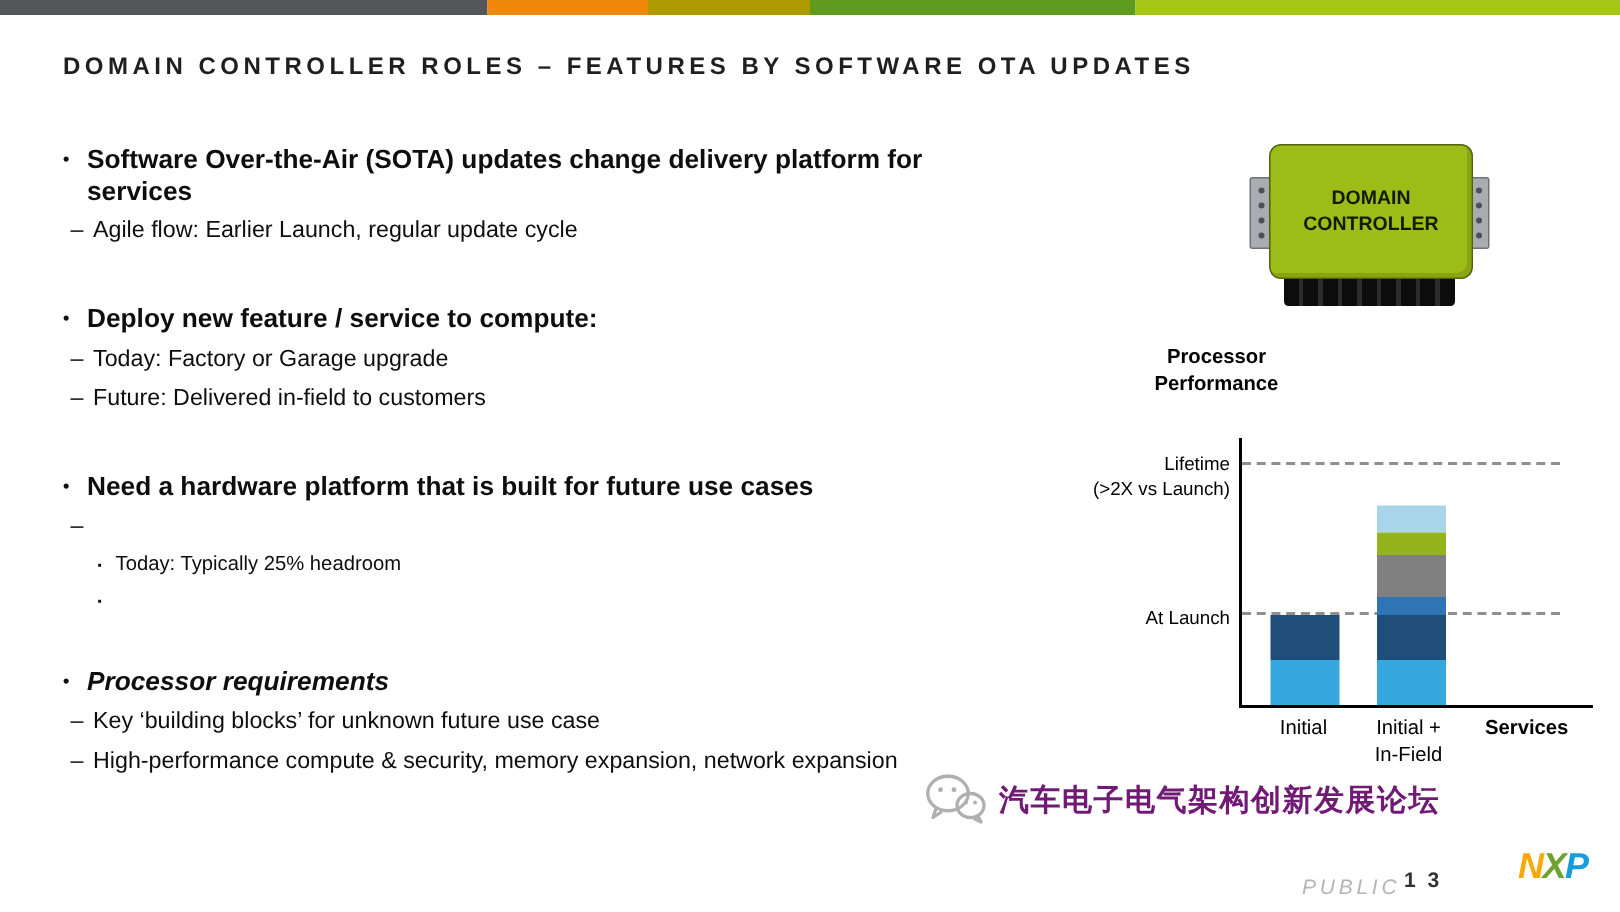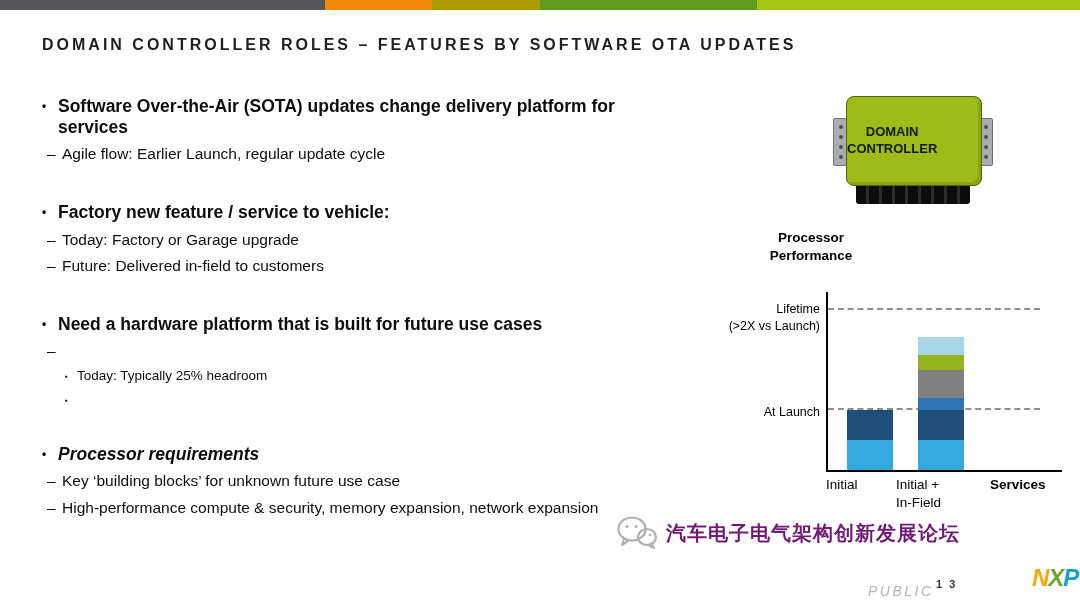--- a/index.html
+++ b/index.html
@@ -34,21 +34,21 @@
   .w-sub-narrow{max-width:575px;}
 
   
   .device{position:absolute;left:830px;top:96px;width:166px;height:112px;}
   .dev-base{
     position:absolute;left:26px;top:76px;width:114px;height:32px;border-radius:3px;
     background:repeating-linear-gradient(90deg,#0c0c0c 0 10px,#2c2c2c 10px 13px);
   }
   .dev-body{
     position:absolute;left:16px;top:0;width:134px;height:88px;border-radius:8px;
-    border:1px solid #53610c;display:flex;align-items:center;justify-content:flex-start;
+    border:1px solid #53610c;display:flex;align-items:center;justify-content:center;
     box-shadow:inset -3px -3px 0 rgba(0,0,0,0.12);
   }
   .dev-label{font-size:13px;font-weight:bold;color:#141a00;text-align:center;line-height:1.3;}
   .tab{
     position:absolute;top:22px;width:13px;height:46px;background:#a9adb2;border:1px solid #6f7377;
     border-radius:2px;display:flex;flex-direction:column;justify-content:space-evenly;align-items:center;
   }
   .tab-left{left:3px;}
   .tab-right{right:3px;}
   .tab i{display:block;width:4px;height:4px;border-radius:50%;background:#4d5154;}
@@ -59,31 +59,31 @@
   .chart-plot{
     position:absolute;left:826px;top:292px;width:234px;height:178px;
     border-left:2px solid #000;border-bottom:2px solid #000;
   }
   .refline{position:absolute;left:0;width:212px;height:0;border-top:2px dashed #8f8f8f;}
   .chart-bar{position:absolute;bottom:0;width:46px;display:flex;flex-direction:column-reverse;}
   .chart-bar .seg{width:100%;}
   .ref-label{position:absolute;left:640px;width:180px;text-align:right;font-size:12.5px;line-height:1.35;color:#000;}
   .ref-lifetime{top:301px;}
   .ref-launch{top:404px;}
-  .cat{position:absolute;top:476px;width:86px;text-align:left;font-size:13.5px;line-height:1.35;color:#000;}
+  .cat{position:absolute;top:476px;width:86px;text-align:center;font-size:13.5px;line-height:1.35;color:#000;}
   .cat-0{left:826px;}
   .cat-1{left:896px;}
   .x-axis-title{position:absolute;left:990px;top:477px;width:80px;font-size:13.5px;font-weight:bold;color:#000;}
 
   
   .watermark{position:absolute;left:616px;top:515px;display:flex;align-items:center;gap:8px;color:#701a75;}
   .watermark .wm-text{font-size:20px;font-weight:bold;letter-spacing:1px;}
   .public{position:absolute;left:868px;top:583px;font-size:14px;letter-spacing:2.5px;color:#b5b5b5;font-style:italic;}
-  .page-num{position:absolute;left:936px;top:578px;font-size:11px;font-weight:bold;letter-spacing:2px;color:#333;}
-  .nxp-logo{position:absolute;left:1012px;top:564px;font-size:24px;font-weight:bold;font-style:italic;letter-spacing:-1px;margin-left:20px;}
+  .page-num{position:absolute;left:936px;top:578px;font-size:14px;font-weight:bold;letter-spacing:2px;color:#333;}
+  .nxp-logo{position:absolute;left:1012px;top:564px;font-size:24px;font-weight:bold;font-style:italic;letter-spacing:-1px;}
 </style>
 </head>
 <body>
 
 <div class="slide">
 
   <div class="top-bar">
       <div style="background: rgb(84, 86, 90); width: 325px;"></div>
       <div style="background: rgb(240, 137, 10); width: 107px;"></div>
       <div style="background: rgb(172, 154, 0); width: 108px;"></div>
@@ -102,21 +102,21 @@
       </div>
       <div class="row b2">
         <span class="m">–</span>
         <span class="t">Agile flow: Earlier Launch, regular update cycle</span>
       </div>
     </div>
 
     <div class="group">
       <div class="row b1">
         <span class="m">•</span>
-        <span class="t">Factory new feature / service to vehicle:</span>
+        <span class="t">Deploy new feature / service to compute:</span>
       </div>
       <div class="row b2">
         <span class="m">–</span>
         <span class="t">Today: Factory or Garage upgrade</span>
       </div>
       <div class="row b2">
         <span class="m">–</span>
         <span class="t">Future: Delivered in-field to customers</span>
       </div>
     </div>

